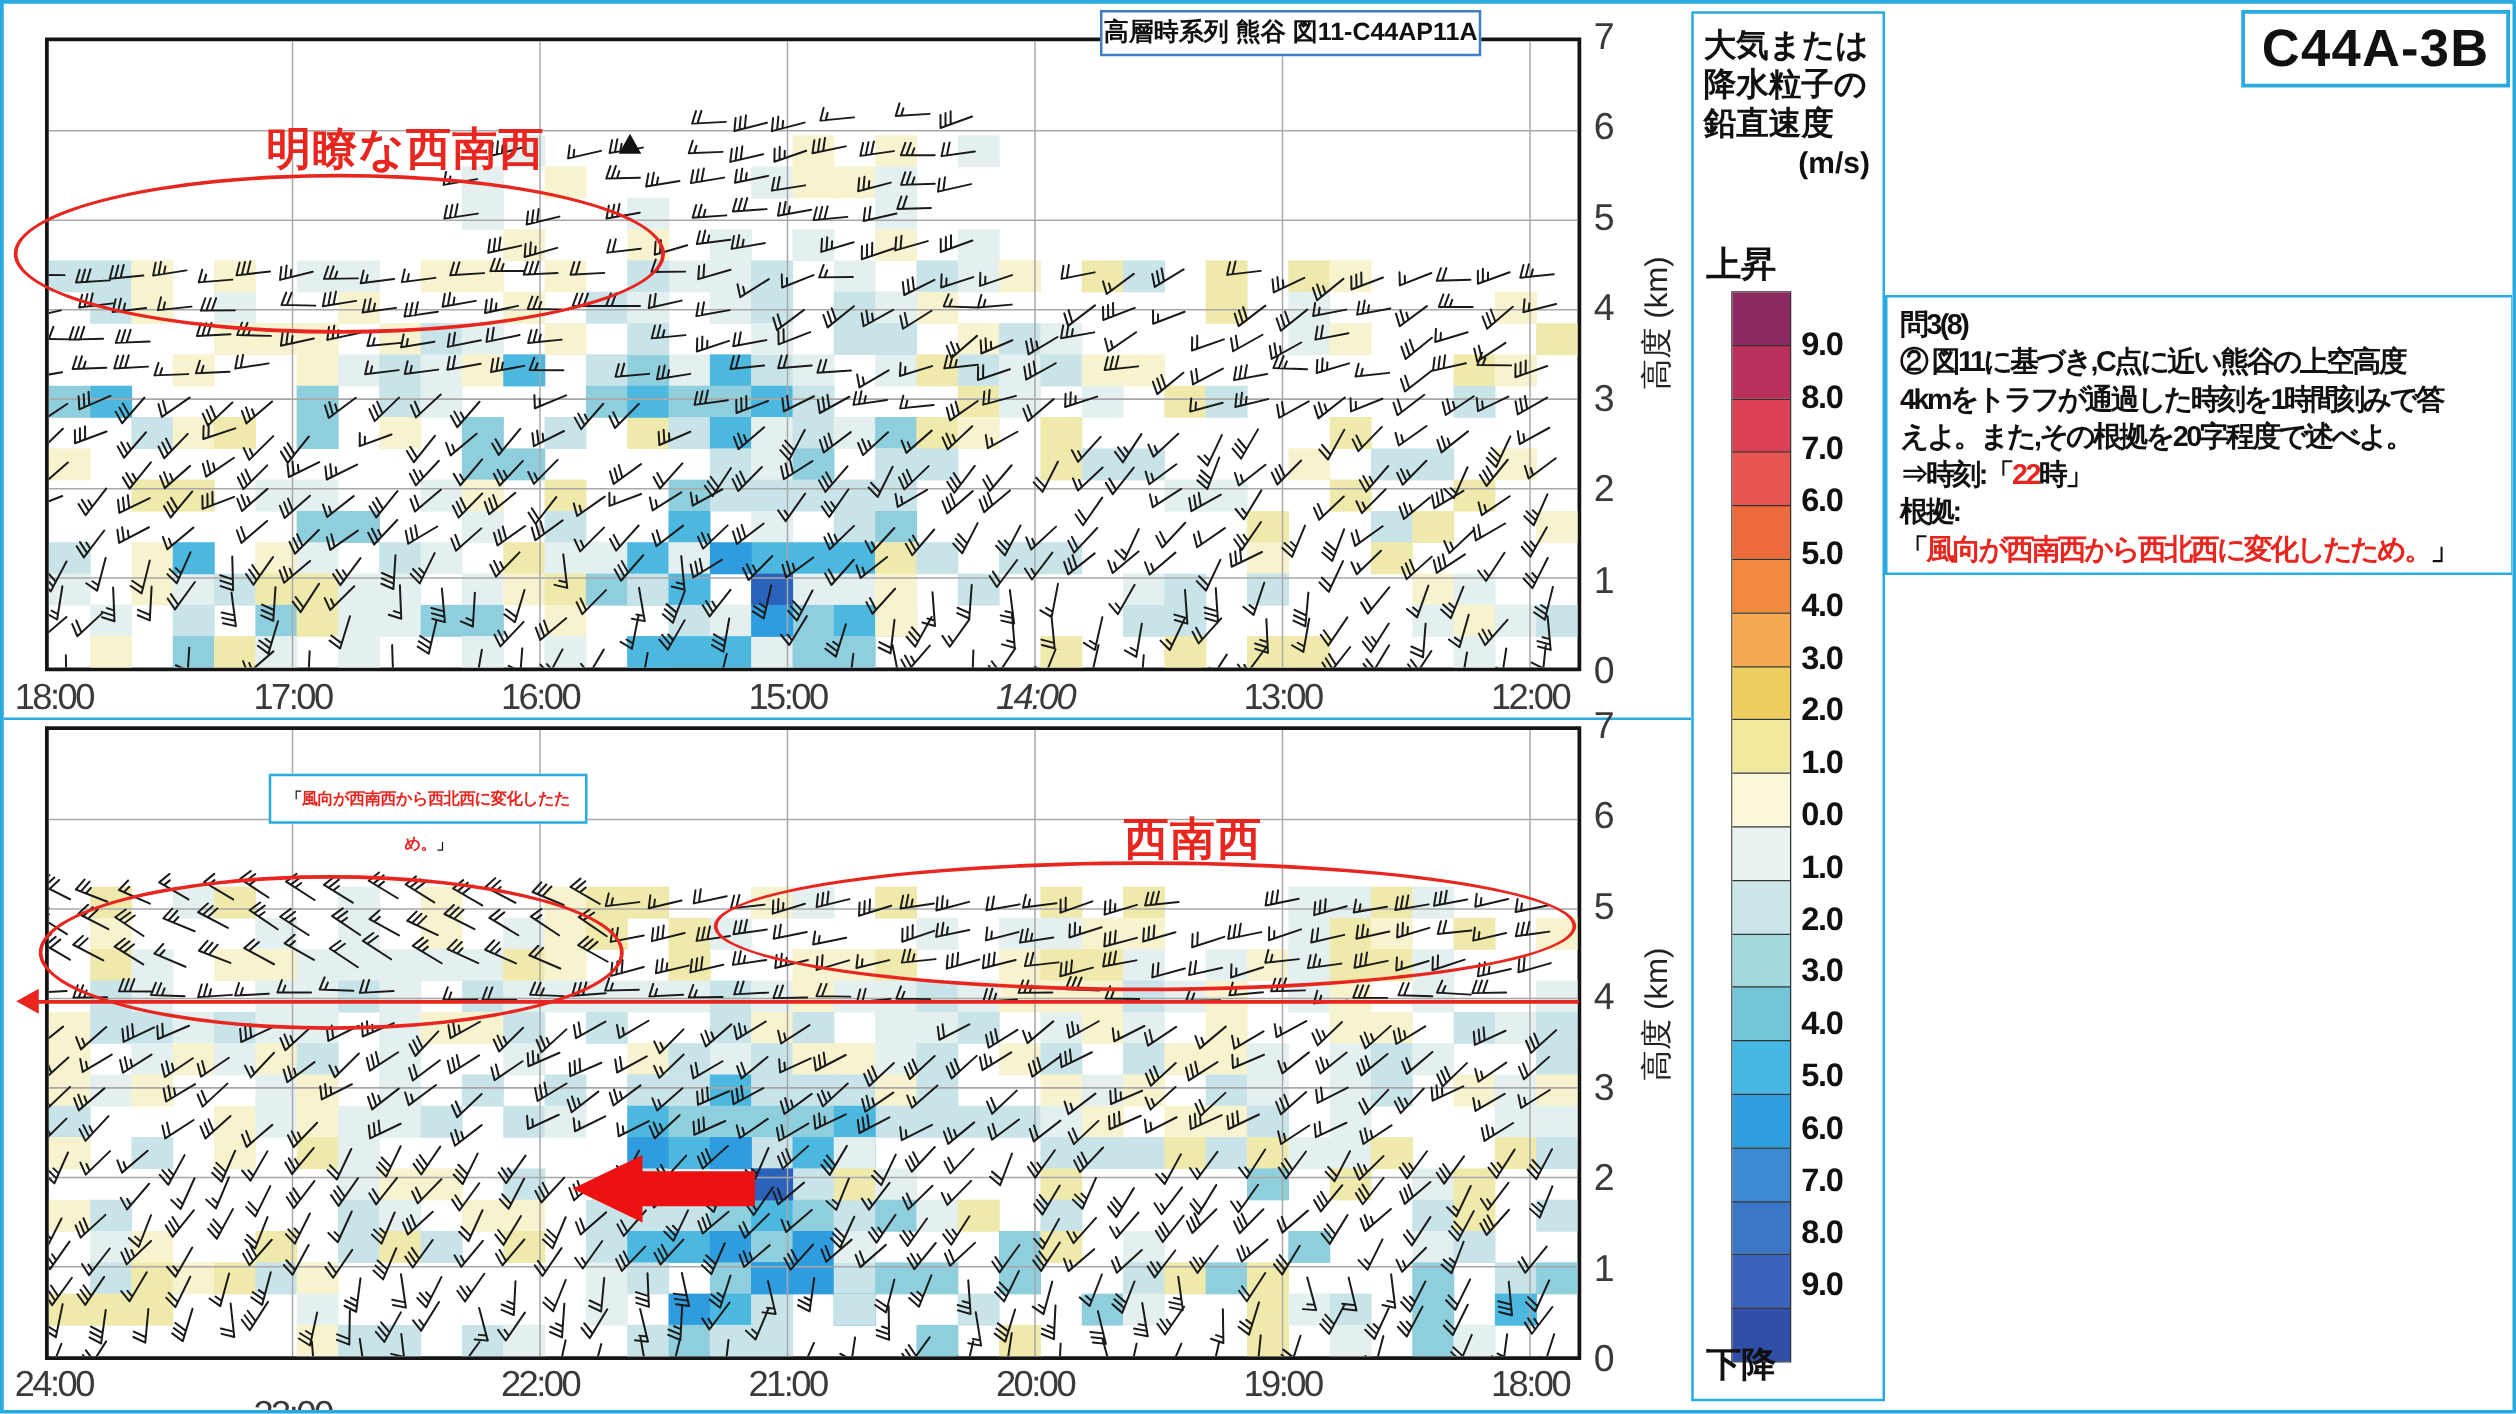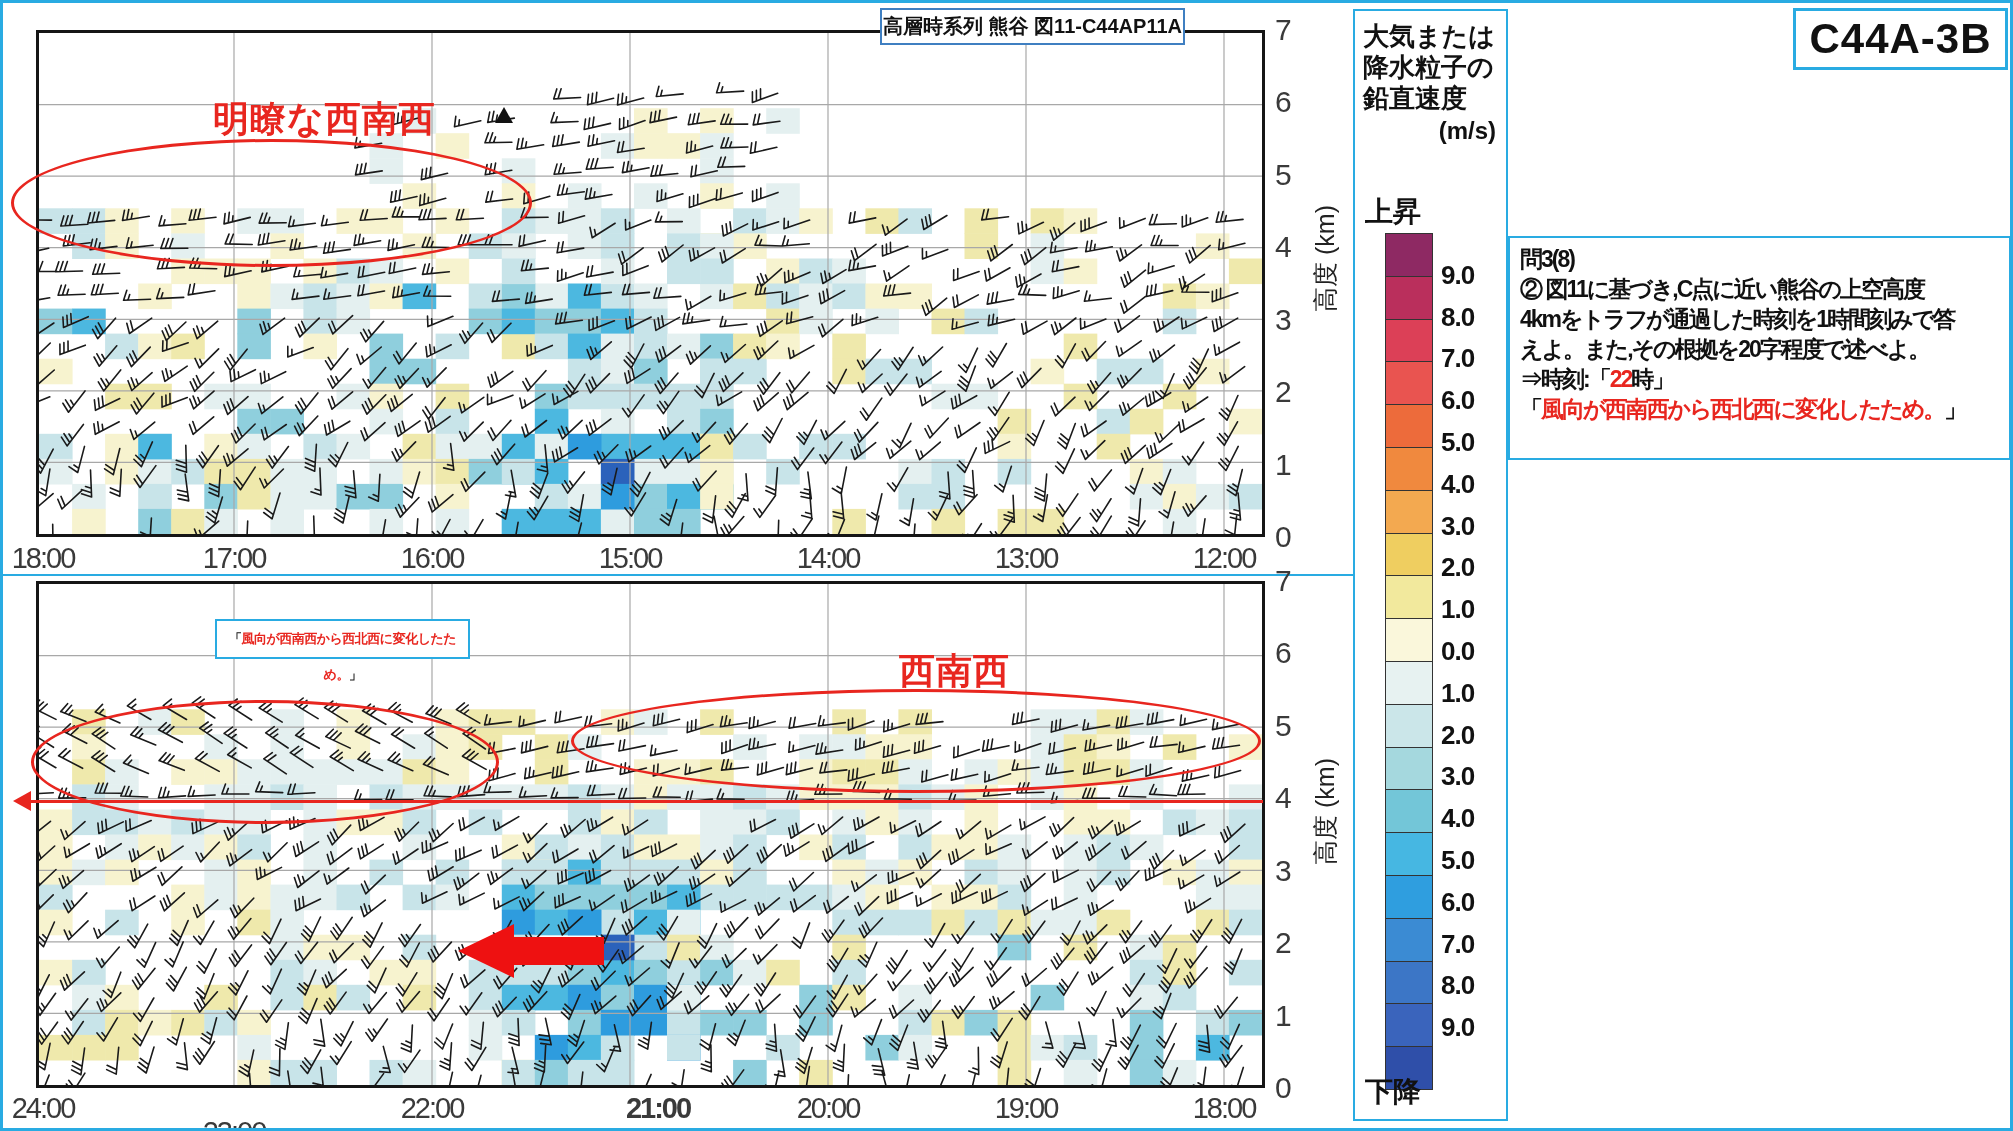--- a/index.html
+++ b/index.html
@@ -698,29 +698,29 @@
       </svg>
   </div>
 
   <div id="chart1-frame-bottom"></div>
 
   <div class="xrow" id="xrow1">
       <span class="xlab" style="left: 7px;">18:00</span>
       <span class="xlab" style="left: 198px;">17:00</span>
       <span class="xlab" style="left: 396px;">16:00</span>
       <span class="xlab" style="left: 594px;">15:00</span>
-      <span class="xlab" style="left: 792px;">14:00</span>
+      <span class="xlab" style="left: 792px; font-style: italic;">14:00</span>
       <span class="xlab" style="left: 990px;">13:00</span>
       <span class="xlab" style="left: 1188px; text-align: right;">12:00</span>
     </div>
   <div class="xrow" id="xrow2">
       <span class="xlab" style="left: 7px;">24:00</span>
       <span class="xlab" style="left: 198px; margin-top: 24px;">23:00</span>
       <span class="xlab" style="left: 396px;">22:00</span>
-      <span class="xlab" style="left: 622px; font-weight: bold;">21:00</span>
+      <span class="xlab" style="left: 594px;">21:00</span>
       <span class="xlab" style="left: 792px;">20:00</span>
       <span class="xlab" style="left: 990px;">19:00</span>
       <span class="xlab" style="left: 1188px;">18:00</span>
     </div>
 
   <div id="ylabels">
       <div class="ylab" style="top: 27px;">7</div>
       <div class="ylab" style="top: 99.43px;">6</div>
       <div class="ylab" style="top: 171.86px;">5</div>
       <div class="ylab" style="top: 244.29px;">4</div>
@@ -797,20 +797,21 @@
       </div>
     <div class="cb-down">下降</div>
   </div>
 
   <div class="boxed" id="question-box">
       <div><span>問3(8)</span></div>
       <div><span>② 図11に基づき,C点に近い熊谷の上空高度</span></div>
       <div><span>4kmをトラフが通過した時刻を1時間刻みで答</span></div>
       <div><span>えよ。また,その根拠を20字程度で述べよ。</span></div>
       <div><span>⇒時刻:「</span><span class="q-red" style="color: rgb(232, 38, 31);">22</span><span>時」</span></div>
+      <div><span>根拠:</span></div>
       <div><span>「</span><span class="q-red" style="color: rgb(232, 38, 31);">風向が西南西から西北西に変化したため。</span><span>」</span></div>
     </div>
 
   <div class="red-label" style="left:210px;top:92px;">明瞭な西南西</div>
   <div class="red-ellipse" style="left:8px;top:136px;width:515px;height:122px;"></div>
   <div id="black-triangle"></div>
 
   <div class="boxed" id="reason-box"><span>「</span><span style="color:#e8261f">風向が西南西から西北西に変化したため。</span><span>」</span></div>
   <div class="red-label" style="left:896px;top:644px;">西南西</div>
   <div class="red-ellipse" style="left:28px;top:697px;width:462px;height:118px;"></div>

